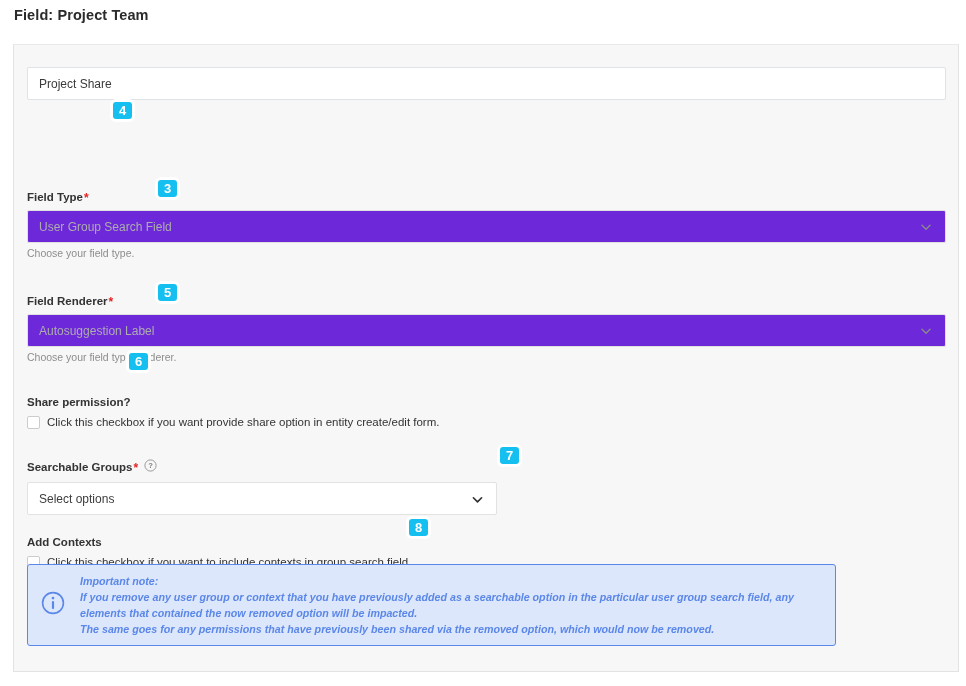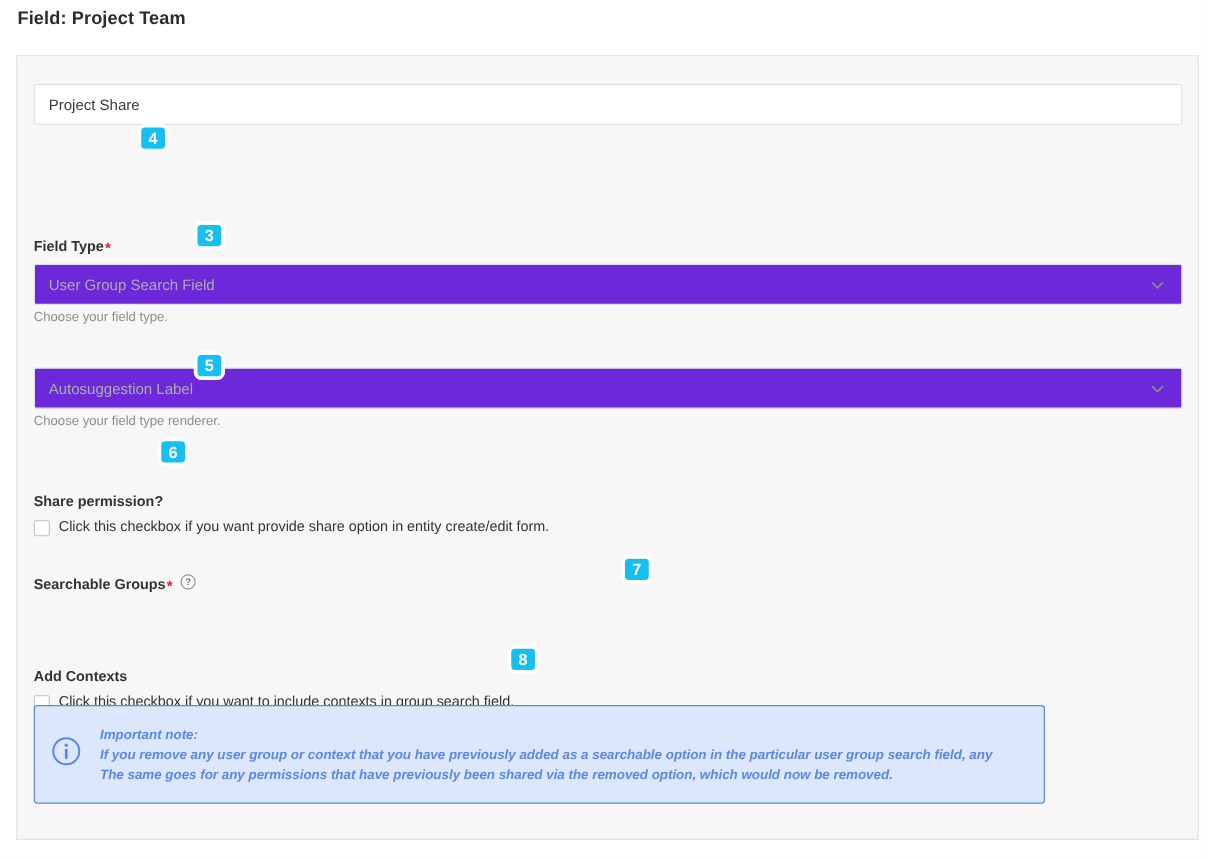--- a/index.html
+++ b/index.html
@@ -229,20 +229,23 @@
           <span class="chev">
             <svg width="12" height="12" viewBox="0 0 12 12">
                 <path d="M2 4.3 L6 8.3 L10 4.3" fill="none" stroke="#8a8a8a" stroke-width="1.4" stroke-linecap="round" stroke-linejoin="round"></path>
               </svg>
           </span>
         </div>
         <div class="helptext">Choose your field type.</div>
       </div>
 
       <div class="field-block" style="position:absolute;left:13px;top:249px;">
+        <span class="flabel">
+          <span>Field Renderer</span><span class="req">*</span>
+        </span>
         <div class="sel-disabled">
           <span>Autosuggestion Label</span>
           <span class="chev">
             <svg width="12" height="12" viewBox="0 0 12 12">
                 <path d="M2 4.3 L6 8.3 L10 4.3" fill="none" stroke="#8a8a8a" stroke-width="1.4" stroke-linecap="round" stroke-linejoin="round"></path>
               </svg>
           </span>
         </div>
         <div class="helptext">Choose your field type renderer.</div>
       </div>
@@ -255,20 +258,28 @@
         </div>
       </div>
 
       <div class="field-block" style="position:absolute;left:13px;top:415px;">
         <span class="flabel">
           <span>Searchable Groups</span><span class="req">*</span><span class="qmark"><svg width="13" height="13" viewBox="0 0 13 13">
                 <circle cx="6.5" cy="6.5" r="5.6" fill="none" stroke="#9a9a9a" stroke-width="1"></circle>
                 <text x="6.5" y="9.4" text-anchor="middle" font-size="7.6" font-family="Liberation Sans, sans-serif" fill="#7d7d7d">?</text>
               </svg></span>
         </span>
+        <div class="sel-white">
+          <span>Select options</span>
+          <span class="chev">
+            <svg width="13" height="13" viewBox="0 0 13 13">
+                <path d="M2.4 4.8 L6.5 8.9 L10.6 4.8" fill="none" stroke="#2f2f2f" stroke-width="1.6" stroke-linecap="round" stroke-linejoin="round"></path>
+              </svg>
+          </span>
+        </div>
       </div>
 
       <div class="field-block" style="position:absolute;left:13px;top:490px;">
         <span class="flabel">Add Contexts</span>
         <div class="cb-row">
           <span class="cbox"></span>
           <span class="cb-label">Click this checkbox if you want to include contexts in group search field.</span>
         </div>
       </div>
 
@@ -276,20 +287,21 @@
         <span class="note-icon">
           <svg width="26" height="26" viewBox="0 0 26 26">
             <circle cx="13" cy="13" r="10.4" fill="none" stroke="#5b87e8" stroke-width="1.6"></circle>
             <circle cx="13" cy="8.1" r="1.35" fill="#5b87e8"></circle>
             <rect x="11.9" y="11" width="2.2" height="8.2" rx="1.1" fill="#5b87e8"></rect>
           </svg>
         </span>
         <div class="note-text">
           <div>Important note:</div>
           <div>If you remove any user group or context that you have previously added as a searchable option in the particular user group search field, any</div>
+          <div>elements that contained the now removed option will be impacted.</div>
           <div>The same goes for any permissions that have previously been shared via the removed option, which would now be removed.</div>
         </div>
       </div>
 
     </div>
   </div>
 
   <div class="badge" style="left:110px; top:99px;">4</div>
   <div class="badge" style="left:155px; top:177px;">3</div>
   <div class="badge" style="left:155px; top:281px;">5</div>

